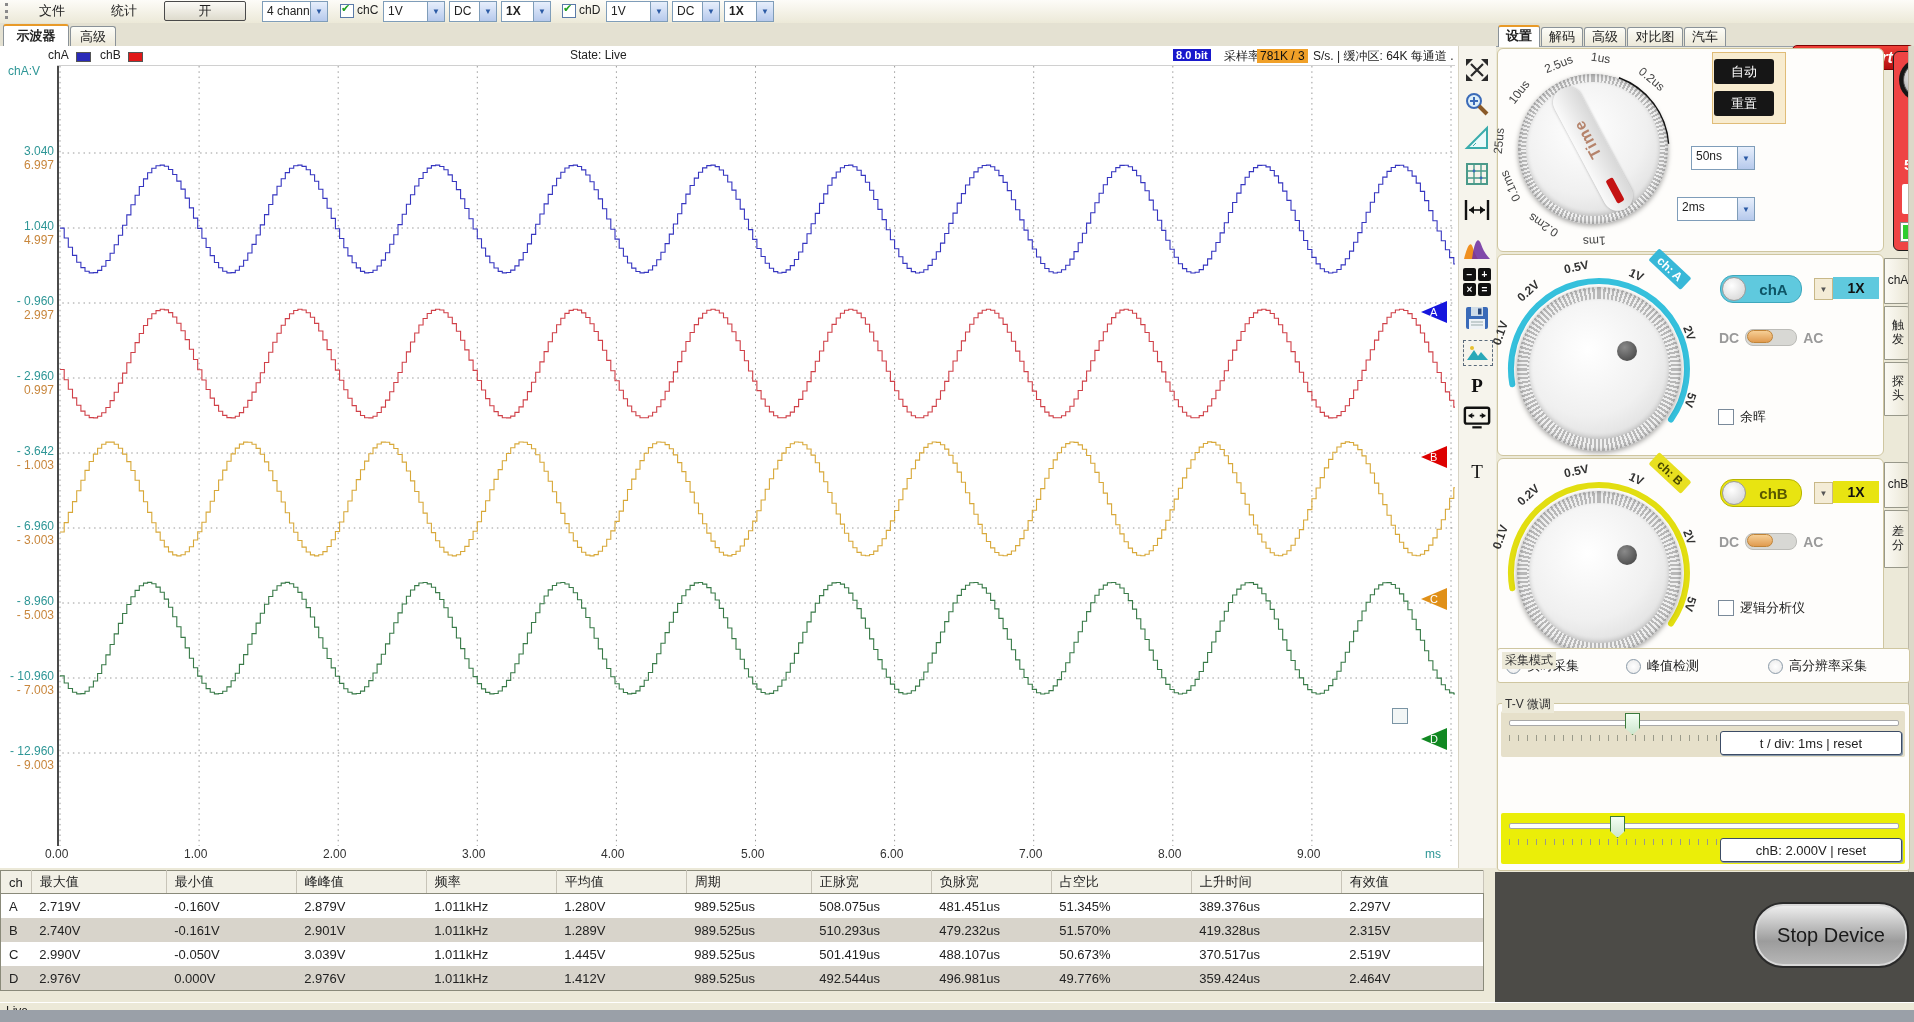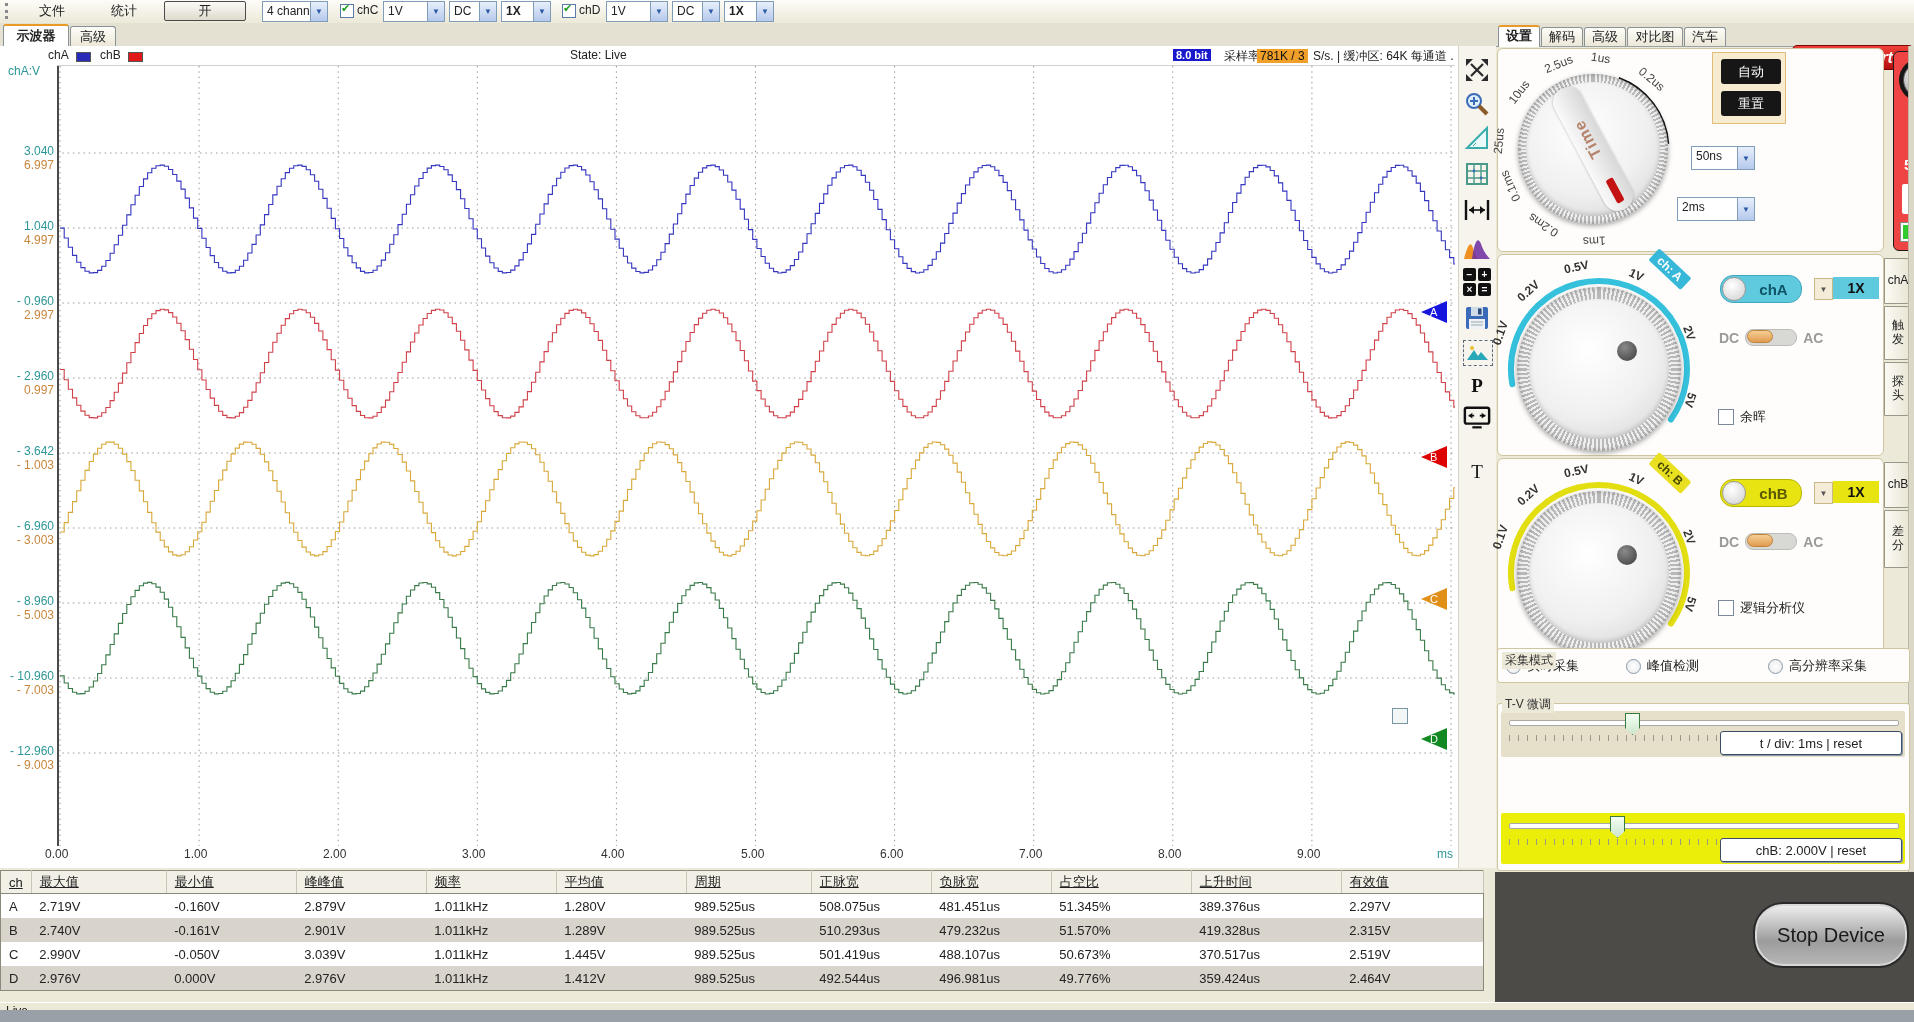--- a/index.html
+++ b/index.html
@@ -38,21 +38,21 @@
   #support .dl{width:14px;height:14px;border-radius:50%;background:#7c0202;font-size:10px;font-style:normal;
            display:flex;align-items:center;justify-content:center;}
   
   #scope{position:absolute;left:0;top:46px;width:1458px;height:822px;background:#fff;}
   #scope-head{position:absolute;left:0;top:2px;width:1458px;height:16px;font-size:12px;}
   .swatch{position:absolute;top:4px;width:13px;height:8px;border:1px solid #555;}
   #plot{position:absolute;left:57px;top:19px;width:1398px;height:780px;border-top:1px solid #d0d0d0;}
   .ylab{position:absolute;width:52px;text-align:right;font-size:12px;}
   .ylab.c1{color:#2e9696;}
   .ylab.c2{color:#c8863c;}
-  .xlab{position:absolute;top:801px;width:44px;text-align:center;font-size:12px;color:#333;}
+  .xlab{position:absolute;top:801px;width:44px;font-size:12px;color:#333;}
   .unit{color:#2e9696;font-size:12px;}
   .marker{position:absolute;width:0;height:0;border-top:11px solid transparent;border-bottom:11px solid transparent;}
   .marker span{position:absolute;left:9px;top:-6px;font-size:11px;color:#fff;}
   .badge-bits{background:#1919cc;color:#fff;padding:0 3px;font-size:11px;font-weight:bold;}
   .badge-rate{background:#f0a028;color:#111;padding:0 3px;font-size:12px;}
   
   #iconstrip{position:absolute;left:1458px;top:46px;width:37px;height:822px;background:#f6f4ec;border-left:1px solid #d8d4c4;}
   .tool-ic{position:absolute;left:4px;width:28px;height:28px;display:flex;align-items:center;justify-content:center;}
   .mathgrid{display:grid;grid-template-columns:13px 13px;grid-template-rows:13px 13px;gap:2px;}
   .mathgrid div{background:#101010;color:#fff;border-radius:2px;font-size:10px;font-weight:bold;
@@ -105,36 +105,36 @@
   #refresh-grp{position:absolute;left:10px;top:32px;width:238px;height:58px;border:1px solid #a8a8a0;border-radius:4px;color:#eee;}
   #refresh-grp .t{position:absolute;left:8px;top:-8px;background:#4c4b47;padding:0 3px;font-size:12px;}
   #stop-btn{position:absolute;left:258px;top:30px;width:152px;height:62px;border-radius:30px;
             background:linear-gradient(#f2f2f2,#9c9c9c 60%,#b8b8b8);border:2px solid #2a2a2a;
             display:flex;align-items:center;justify-content:center;font-size:20px;color:#1a1a1a;
             box-shadow:inset 0 0 0 2px #d8d8d8;}
   
   #mtable{position:absolute;left:0px;top:870px;border-collapse:collapse;table-layout:fixed;background:#fff;
           border:1px solid #8a8a7a;font-size:13px;}
   #mtable th{border-right:1px solid #c8c4b8;border-bottom:1px solid #8a8a7a;background:#f2f0e6;
-             font-weight:normal;text-align:left;padding:2px 8px;height:17px;white-space:nowrap;text-decoration:underline;}
+             font-weight:normal;text-align:left;padding:2px 8px;height:17px;white-space:nowrap;}
   #mtable td{padding:3px 8px;height:18px;white-space:nowrap;}
   #mtable tr.alt{background:#d8d4cb;}
   
   #statusbar{position:absolute;left:0;top:1002px;width:1914px;height:13px;background:#ece9d8;
              border-top:1px solid #fff;font-size:12px;padding-top:1px;}
   #bluebar{position:absolute;left:0;top:1016px;width:1914px;height:6px;background:linear-gradient(#7a9cd4,#3c5e9c);}
   .recpanel{position:absolute;left:1893px;top:51px;width:120px;height:198px;background:#ef4444;
             border:1px solid #1c1c1c;border-radius:6px;}
   .rec-pill{position:absolute;left:5px;top:6px;width:108px;height:44px;border-radius:22px;background:#171717;}
   .rec-circ{position:absolute;left:4px;top:4px;width:36px;height:36px;border-radius:50%;
             background:radial-gradient(circle at 40% 35%,#ffffff,#8c8c8c);border:1px solid #555;box-sizing:border-box;}
   .rec-red{position:absolute;left:11px;top:11px;width:12px;height:12px;border-radius:50%;
             background:radial-gradient(circle at 40% 35%,#ff7a6a,#b40000);}
   .cream{position:absolute;left:1712px;top:52px;width:72px;height:70px;background:#f8ecd0;border:1px solid #e0bc78;}
-  .blackbtn{position:absolute;left:8px;width:60px;height:25px;background:#161616;color:#fff;border-radius:3px;
+  .blackbtn{position:absolute;left:1px;width:60px;height:25px;background:#161616;color:#fff;border-radius:3px;
             display:flex;align-items:center;justify-content:center;font-size:13px;}
 </style>
 </head>
 <body>
 
 <div id="app">
 
   <div id="topbar">
     <div class="grip" style="left:5px;"></div>
     <div class="menu-item" style="left:28px;width:48px;">文件</div>

